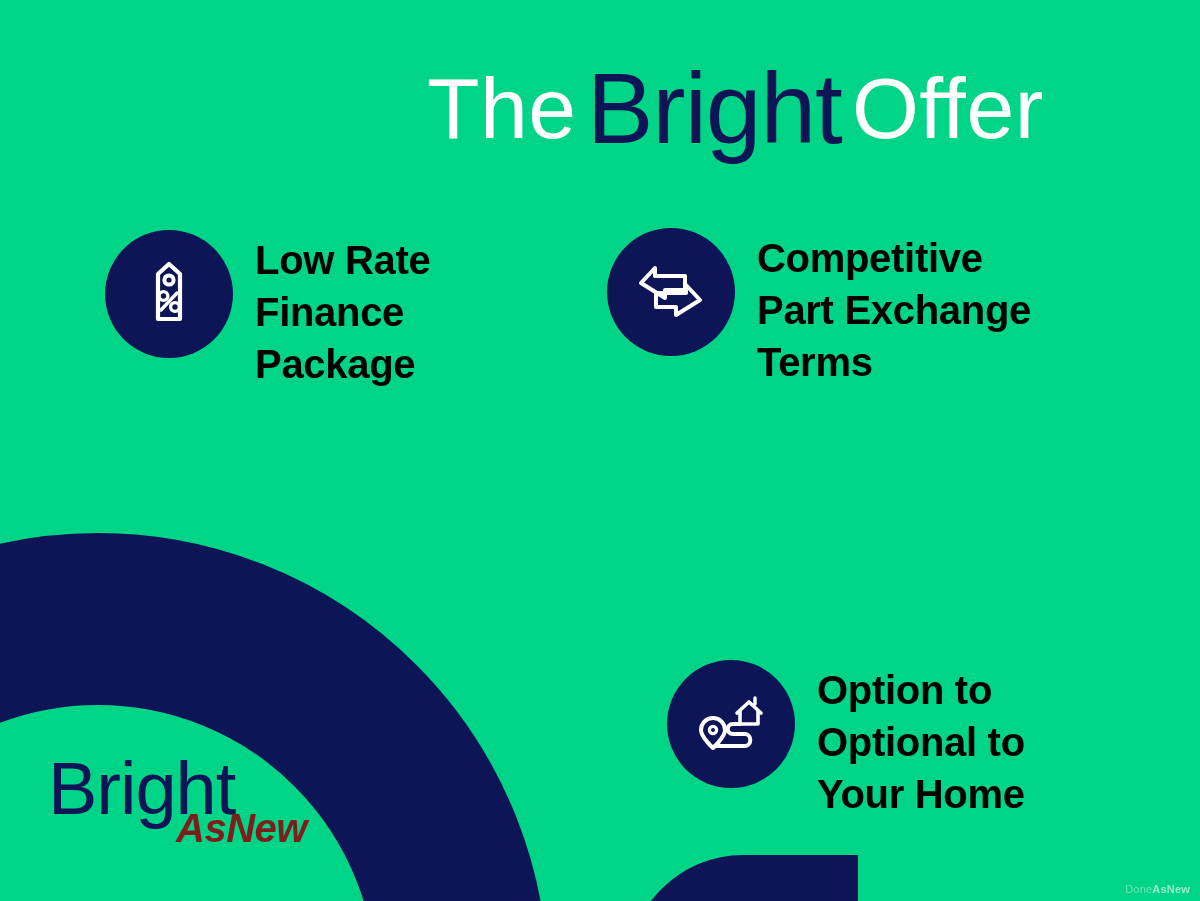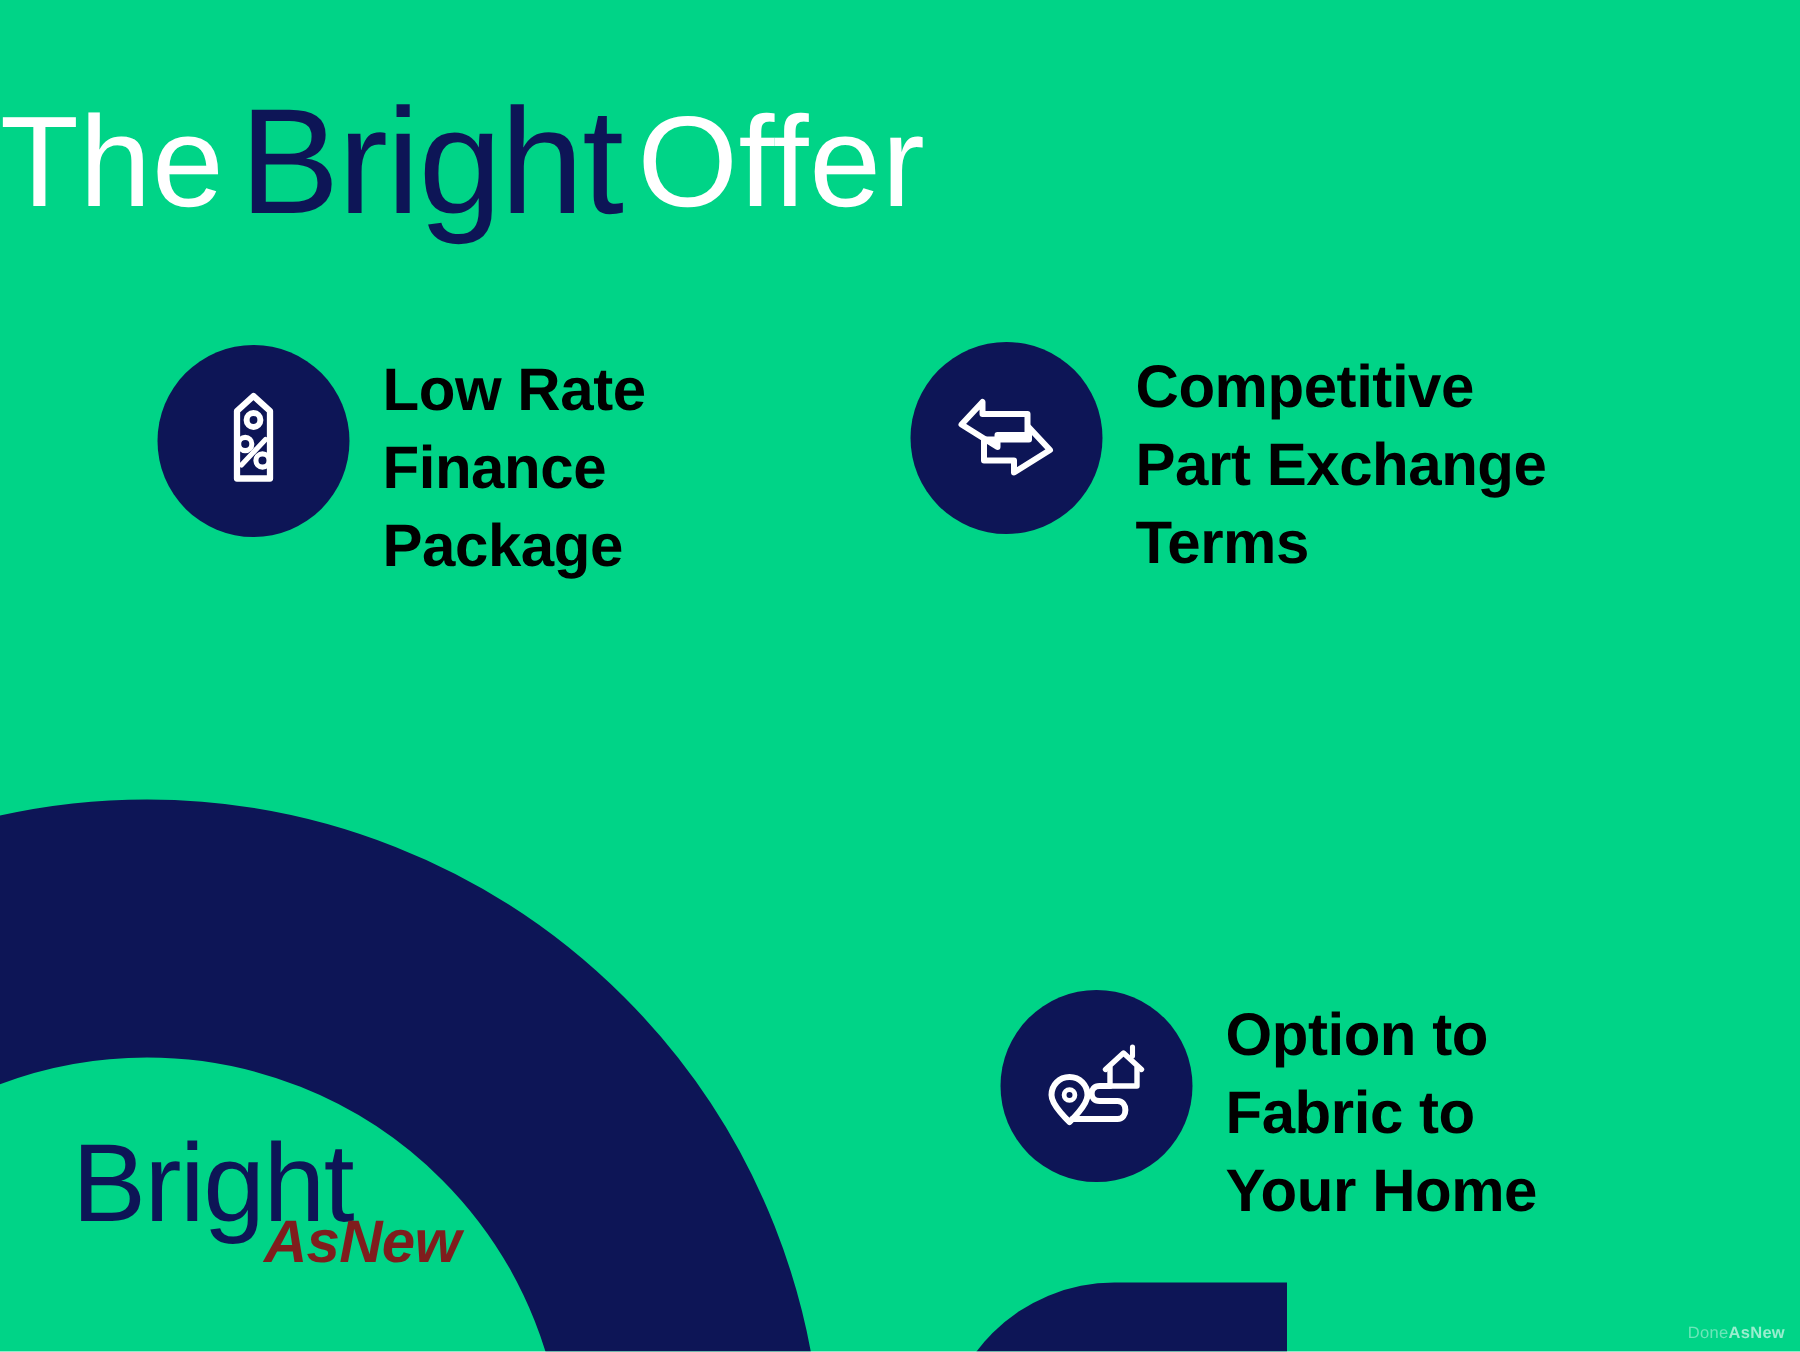--- a/index.html
+++ b/index.html
@@ -42,21 +42,21 @@
     background: #0d1556;
     transform: rotate(0deg);
   }
 
   
   .title {
     position: absolute;
     top: 58px;
     left: 0;
     width: 1044px;
-    text-align: left;
+    text-align: right;
     white-space: nowrap;
     line-height: 1;
   }
   .title-word {
     font-size: 86px;
     font-weight: 300;
     letter-spacing: 0.5px;
     color: #ffffff;
     vertical-align: middle;
   }
@@ -190,21 +190,21 @@
         <path d="M47 25 L47 38 L65 38 L65 25" stroke="#ffffff" stroke-width="3.6" stroke-linejoin="round" fill="none"></path>
         <path d="M62 12 L62 18" stroke="#ffffff" stroke-width="3.4" stroke-linecap="round"></path>
 
         <path d="M47 38 L40 38 C33 38 33 48 40 48 L52 48 C59 48 59 60 52 60 L22 60" stroke="#ffffff" stroke-width="4" stroke-linecap="round" stroke-linejoin="round" fill="none"></path>
 
         <path d="M20 32 C27 32 32 37.5 32 44 C32 51 20 62 20 62 C20 62 8 51 8 44 C8 37.5 13 32 20 32 Z" stroke="#ffffff" stroke-width="4" stroke-linejoin="round" fill="none"></path>
         <circle cx="20" cy="44" r="3.6" stroke="#ffffff" stroke-width="3.2" fill="none"></circle>
       </svg>
     </div>
     <div class="feature-text">Option to
-Fabric to
+Optional to
 Your Home</div>
   </div>
 
   <div class="logo">
     <span class="logo-main">Bright</span>
     <span class="logo-sub">AsNew</span>
   </div>
 
   <div class="watermark">
     <span>Done</span><b>AsNew</b>

